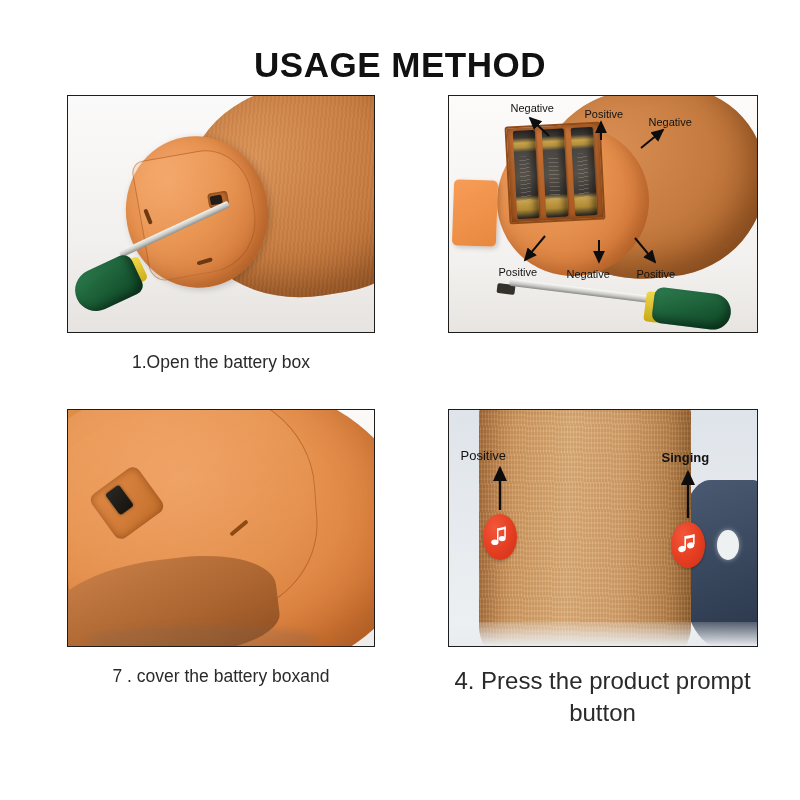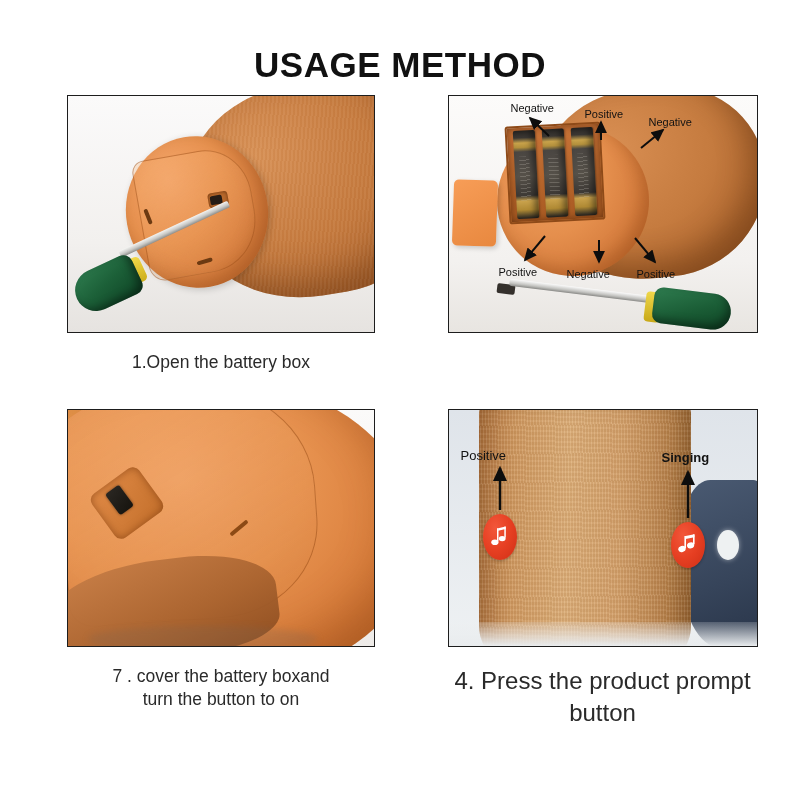--- a/index.html
+++ b/index.html
@@ -489,21 +489,20 @@
             <div class="p3-switch-housing"></div>
             <div class="p3-switch"></div>
             <div class="p3-vent"></div>
           </div>
           <div class="p3-fur"></div>
           <div class="p3-shadow"></div>
         </div>
 
         <div class="caption">
           <div>7 . cover the battery boxand</div>
-          <div>turn the button to on</div>
         </div>
       </div>
 
       <div class="step step-col-right">
         <div class="photo wide">
           <div class="p4-bg"></div>
           <div class="p4-navy"></div>
           <div class="p4-navy-dot"></div>
           <div class="p4-body"></div>
           <div class="p4-white-strip"></div>

